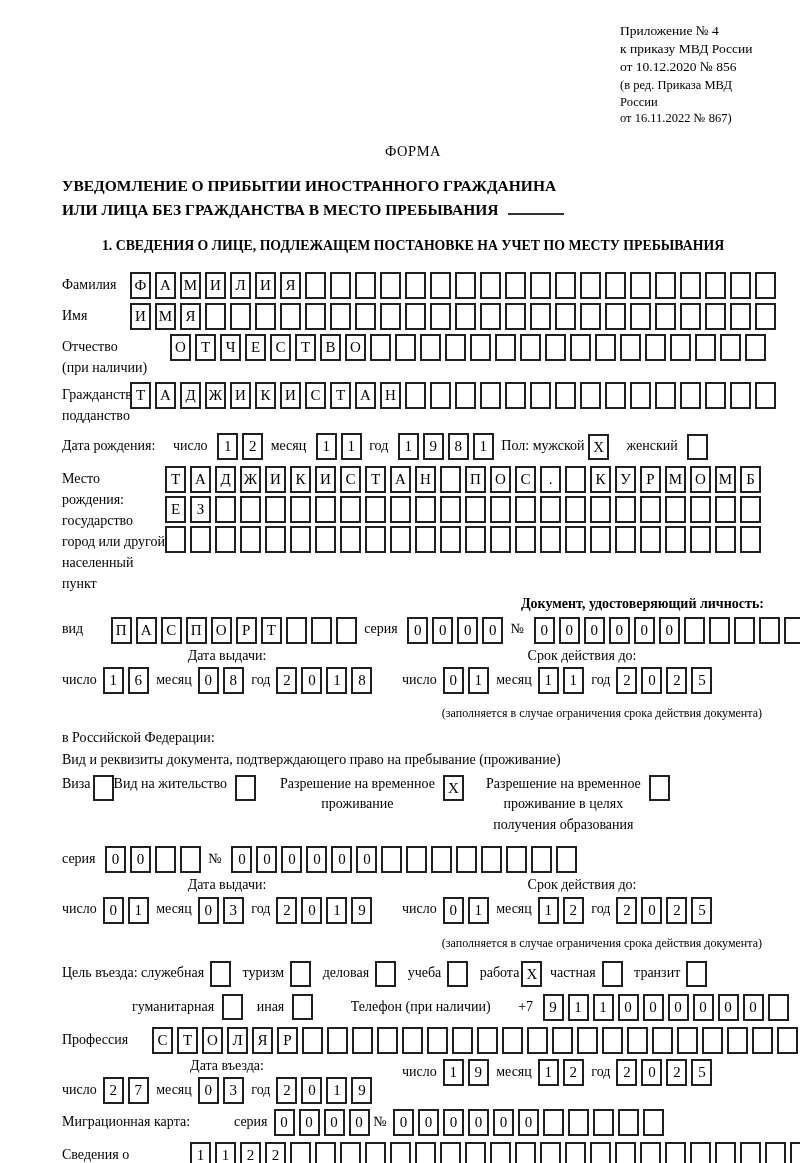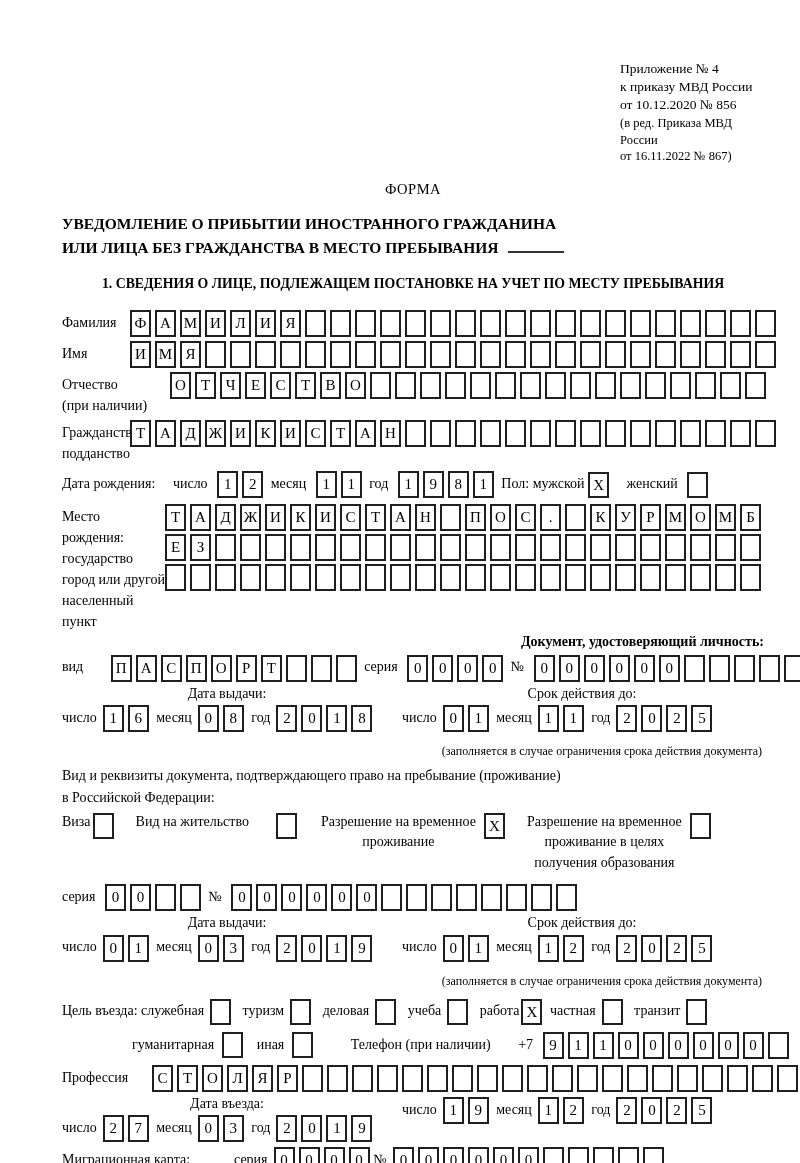--- a/index.html
+++ b/index.html
@@ -1,17 +1,17 @@
 <!DOCTYPE html>
 <html><head>
 <meta charset="utf-8">
 <style>
   html,body{margin:0;padding:0;background:#fff;}
   body{width:800px;height:1163px;font-family:"Liberation Serif","DejaVu Serif",serif;color:#000;}
-  .page{box-sizing:border-box;width:800px;height:1163px;padding:60px 36px 10px 62px;overflow:hidden;}
+  .page{box-sizing:border-box;width:800px;height:1163px;padding:22px 36px 10px 62px;overflow:hidden;}
 
   .appendix{margin-left:558px;font-size:13.5px;line-height:1.35;}
   .appendix .ed{font-size:12.5px;}
   .forma{font-weight:normal;font-size:14.5px;text-align:center;margin:16px 0 14px 0;letter-spacing:.5px;}
 
   .title{font-weight:bold;font-size:15.5px;text-align:left;line-height:1.55;margin-bottom:16px;}
   .blank-line{display:inline-block;width:56px;border-bottom:2px solid #333;height:14px;margin-left:10px;}
 
   .sec1{font-weight:bold;font-size:13.8px;text-align:center;margin-bottom:16px;white-space:nowrap;}
 
@@ -160,30 +160,30 @@
       <div class="date-line">
         <span>число</span><span class="gap6"></span><span class="cellrow"><span class="cell">0</span><span class="cell">1</span></span>
         <span>месяц</span><span class="gap6"></span><span class="cellrow"><span class="cell">1</span><span class="cell">1</span></span>
         <span>год</span><span class="gap6"></span><span class="cellrow"><span class="cell">2</span><span class="cell">0</span><span class="cell">2</span><span class="cell">5</span></span>
       </div>
       <div class="fill-note">(заполняется в случае ограничения срока действия документа)</div>
     </div>
   </div>
 
   <div class="plain">
+    <div>в Российской Федерации:</div>
     <div>Вид и реквизиты документа, подтверждающего право на пребывание (проживание)</div>
-    <div>в Российской Федерации:</div>
   </div>
 
   <div class="visa-row">
     <div class="visa-opt">
       <span class="opt-text">Виза</span>
       <span class="checkbox" style="margin-left:2px;"></span>
     </div>
-    <div class="visa-opt" style="margin-left:22px;gap:19px;">
+    <div class="visa-opt" style="">
       <span class="opt-text">Вид на жительство</span>
       <span class="checkbox"></span>
     </div>
     <div class="visa-opt" style="margin-left:24px;">
       <span class="opt-text">
         <span>Разрешение на временное</span><br>
         <span>проживание</span>
       </span>
       <span class="checkbox">X</span>
     </div>

